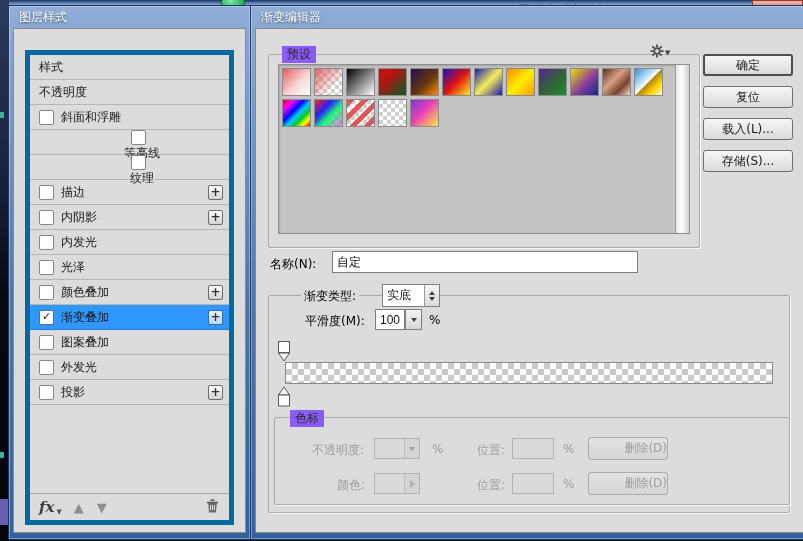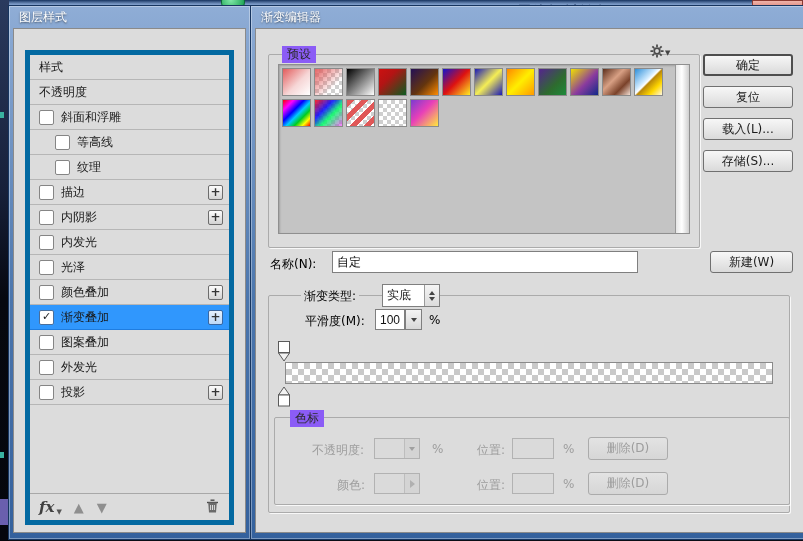--- a/index.html
+++ b/index.html
@@ -35,21 +35,21 @@
   .titlebar{position:absolute;left:0;top:0;right:0;height:22px;color:#fff;
     font-size:12px;line-height:22px;padding-left:10px;
     text-shadow:0 1px 2px rgba(0,0,0,.55);white-space:nowrap;overflow:hidden;}
   .wbody{position:absolute;left:4px;right:4px;top:22px;bottom:6px;
     background:#dcdcdc;border:1px solid #8a8a8a;}
   
   .style-list{position:absolute;left:11px;top:21px;right:11px;bottom:7px;
     border:5px solid #0369a1;background:#dcdcdc;}
   .ls-row{position:relative;height:25px;border-bottom:1px solid #b6b6b6;
     display:flex;align-items:center;padding-left:9px;box-sizing:border-box;}
-  .ls-row.ind{padding-left:25px;}
+  .ls-row.ind{padding-left:25px;flex-direction:column;}
   .ls-row.sel{background:#3097fd;border-bottom-color:#1f7de0;}
   .cb{width:13px;height:13px;background:#fff;border:1px solid #858585;border-radius:2px;
     margin-right:7px;flex:0 0 auto;font-size:11px;line-height:12px;text-align:center;color:#1a1a1a;}
   .ls-row.sel .cb{border-color:#4a6f9b;}
   .lsl{font-size:12px;color:#1a1a1a;}
   .plus{position:absolute;right:6px;top:5px;width:15px;height:15px;box-sizing:border-box;
     background:linear-gradient(180deg,#fdfdfd,#d2d2d2);border:1px solid #6c6c6c;border-radius:2px;
     font-size:12px;font-weight:bold;line-height:12px;text-align:center;color:#333;}
   .ls-row.sel .plus{background:linear-gradient(180deg,#e7f1fd,#bcd8f8);border-color:#3b67a0;}
   .ls-footer{position:absolute;left:0;right:0;bottom:0;height:27px;border-top:1px solid #a8a8a8;
@@ -69,21 +69,21 @@
     box-shadow:inset 1px 1px 2px rgba(0,0,0,.18);}
   .pgrid{position:absolute;left:0;top:0;right:13px;bottom:0;padding:3px;
     display:flex;flex-wrap:wrap;gap:3px;align-content:flex-start;}
   .thumb{width:29px;height:28px;border:1px solid #8a8a8a;box-sizing:border-box;flex:0 0 auto;}
   .pscroll{position:absolute;right:0;top:0;bottom:0;width:13px;border-left:1px solid #979797;
     background:linear-gradient(90deg,#e6e6e6,#ffffff 45%,#cfcfcf);}
   .btn{position:absolute;width:90px;height:22px;box-sizing:border-box;
     background:linear-gradient(180deg,#f7f7f7,#dadada);border:1px solid #707070;border-radius:3px;
     font-size:12px;color:#1a1a1a;text-align:center;line-height:20px;}
   .btn.default{border:2px solid #4e4e4e;line-height:18px;}
-  .btn.disabled{background:linear-gradient(180deg,#e3e3e3,#d6d6d6);border-color:#ababab;color:#9d9d9d;}
+  .btn.disabled{background:linear-gradient(180deg,#e3e3e3,#d6d6d6);border-color:#ababab;color:#9d9d9d;text-align:right;}
   .flabel{position:absolute;font-size:12px;color:#000000;white-space:nowrap;}
   .flabel.dis{color:#9d9d9d;}
   .tinput{position:absolute;box-sizing:border-box;background:#fff;border:1px solid #7f7f7f;
     font-family:Liberation Sans, sans-serif;font-size:12px;color:#111;padding:0 4px;margin:0;}
   .tinput:disabled,.tinput.dis{background:#dadada;border-color:#b2b2b2;}
   .combo{position:absolute;box-sizing:border-box;background:#fff;border:1px solid #7f7f7f;
     display:flex;align-items:stretch;}
   .combo .cval{flex:1;padding:2px 4px;font-size:12px;}
   .combo .cspin{width:14px;border-left:1px solid #9a9a9a;display:flex;flex-direction:column;
     align-items:center;justify-content:center;gap:2px;background:linear-gradient(180deg,#f4f4f4,#dcdcdc);}
@@ -231,21 +231,20 @@
             <div class="thumb" style="background-image: linear-gradient(135deg, rgb(122, 59, 209) 0%, rgb(232, 64, 184) 45%, rgb(255, 233, 60) 100%);"></div>
           </div>
         <div class="pscroll"></div>
       </div>
     </div>
 
     <div class="btn default" style="left:447px;top:25px;">确定</div>
     <div class="btn" style="left:447px;top:57px;">复位</div>
     <div class="btn" style="left:447px;top:89px;">载入(L)...</div>
     <div class="btn" style="left:447px;top:121px;">存储(S)...</div>
-    <div class="btn" style="left:454px;top:222px;width:83px;">新建(W)</div>
 
     <div class="flabel" style="left:14px;top:227px;">名称(N):</div>
     <input class="tinput" style="left: 76px; top: 222px; width: 306px; height: 22px;" type="text" value="自定">
 
     <div class="group" style="left:12px;top:266px;width:520px;height:216px;"></div>
 
     <div class="flabel" style="left:45px;top:259px;background:#dcdcdc;padding:0 3px;z-index:3;">渐变类型:</div>
     <div class="combo" style="left:126px;top:255px;width:58px;height:23px;z-index:3;">
       <span class="cval">实底</span>
       <span class="cspin">

